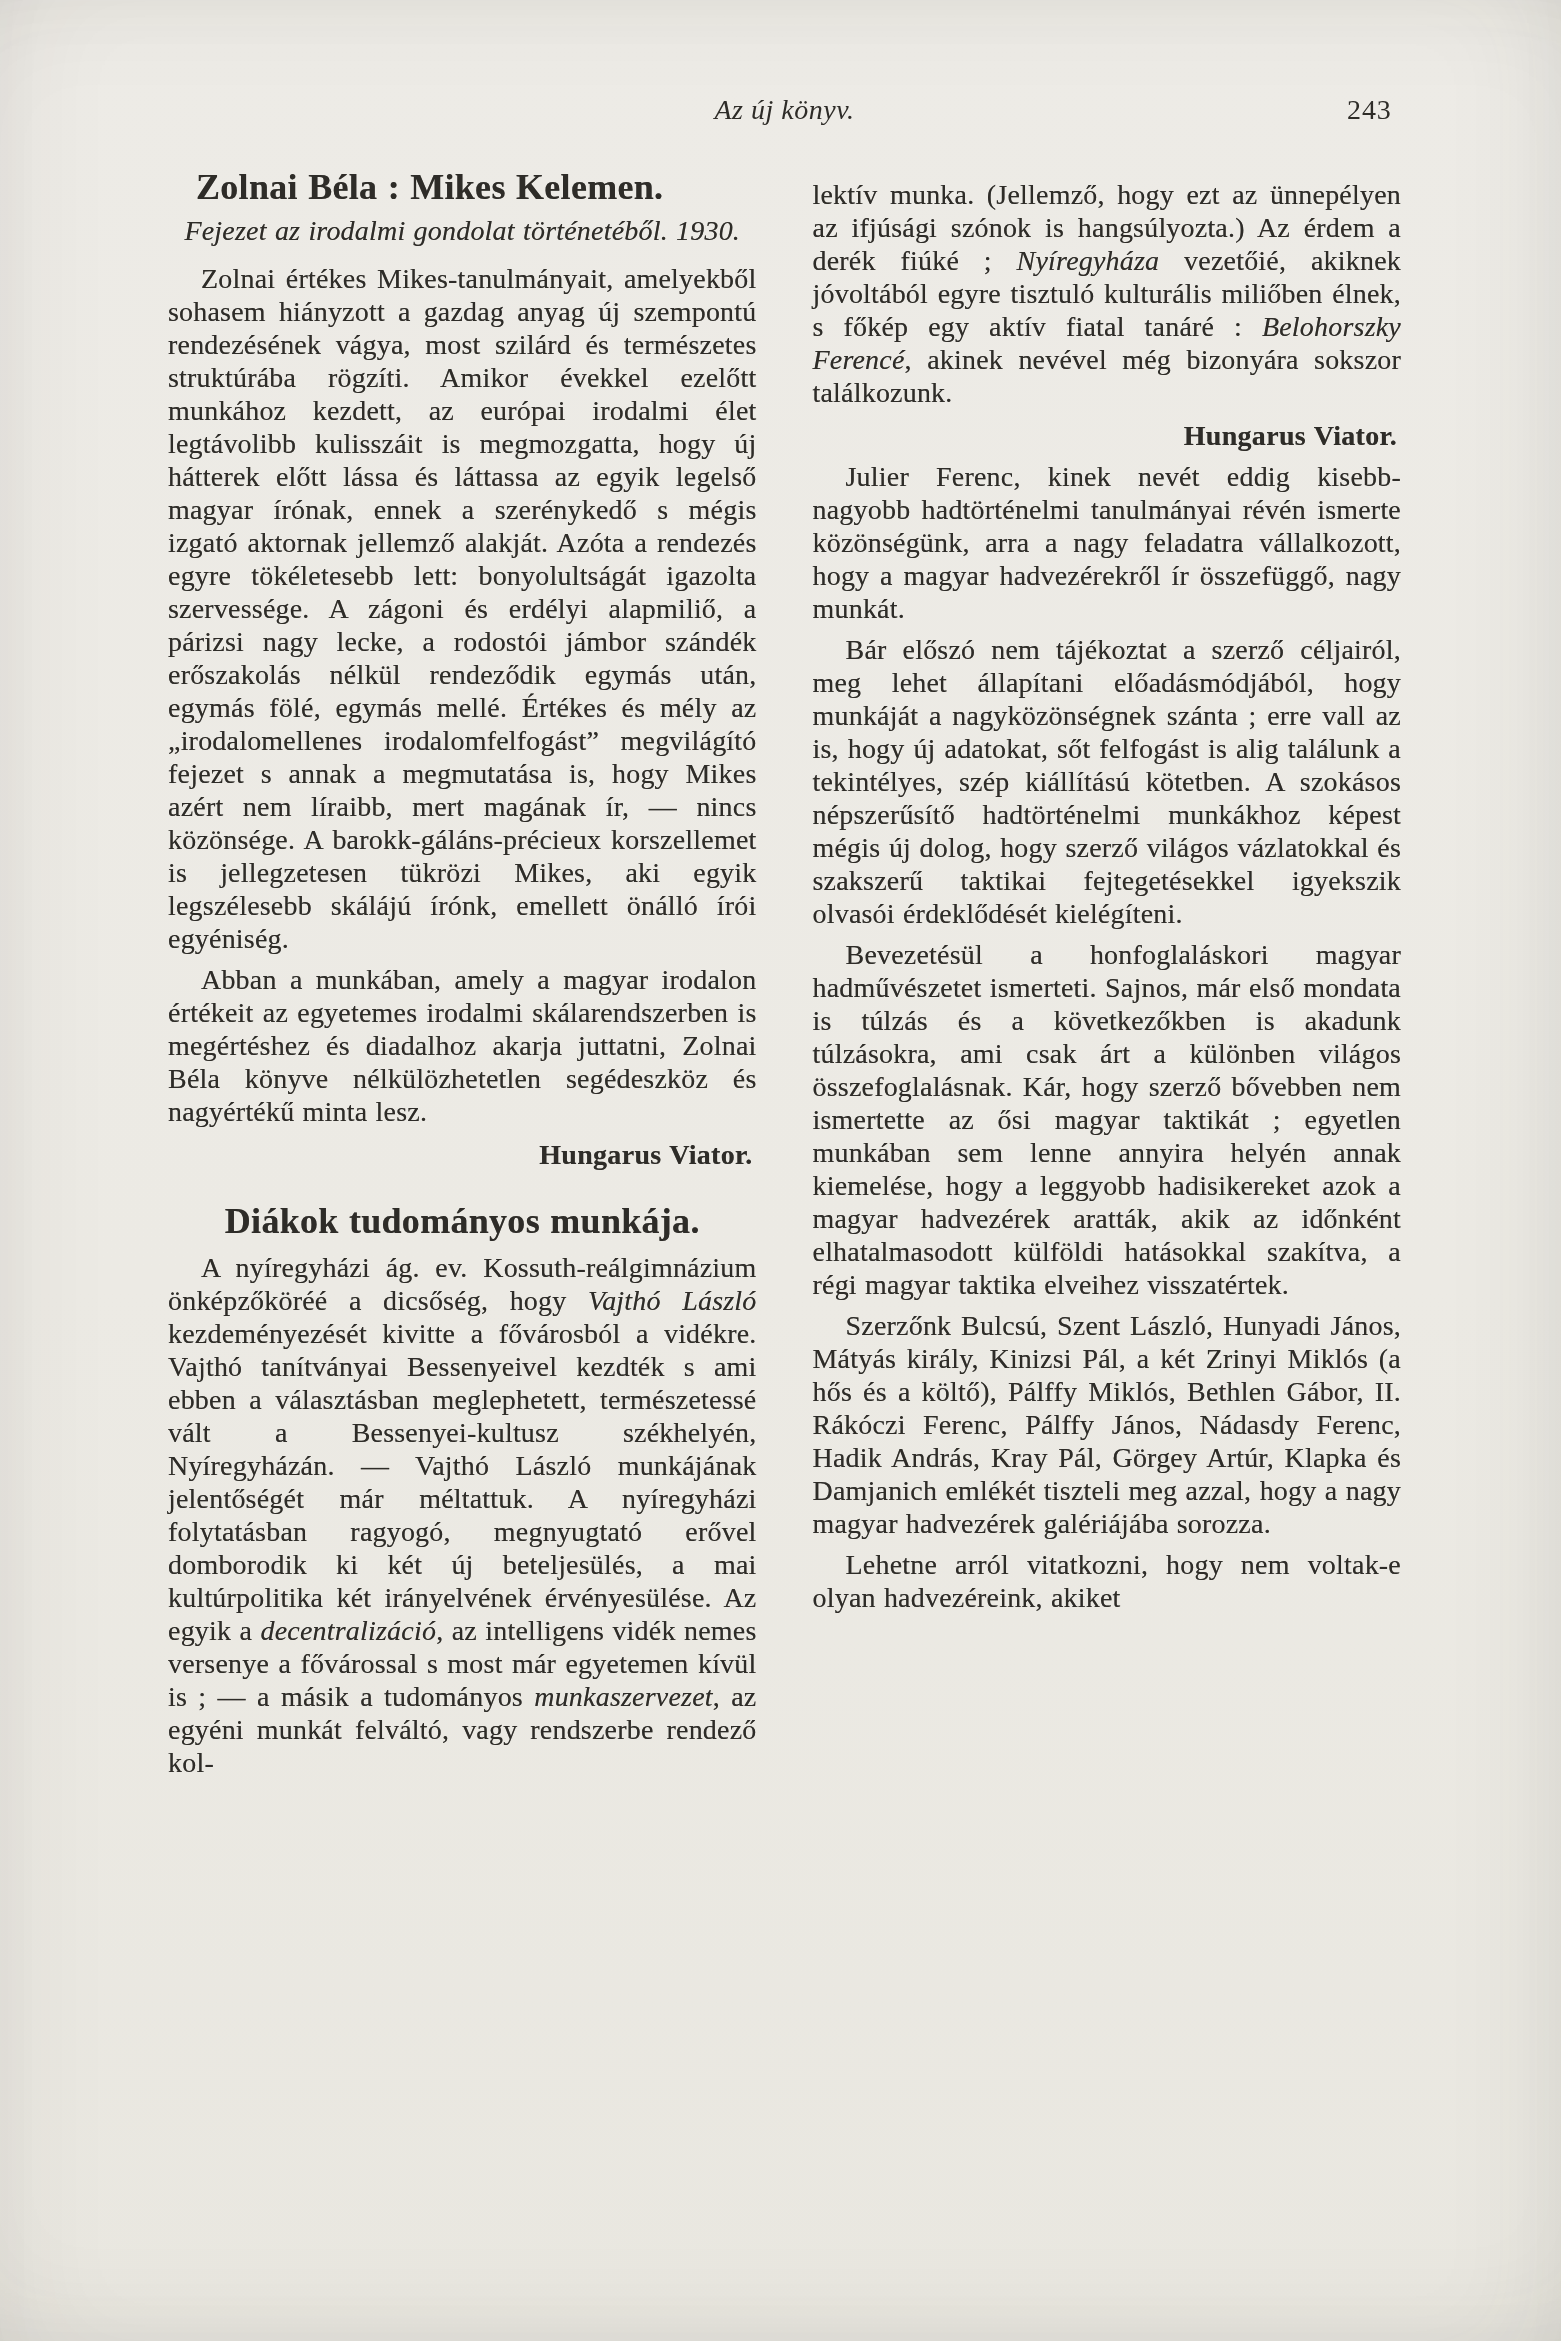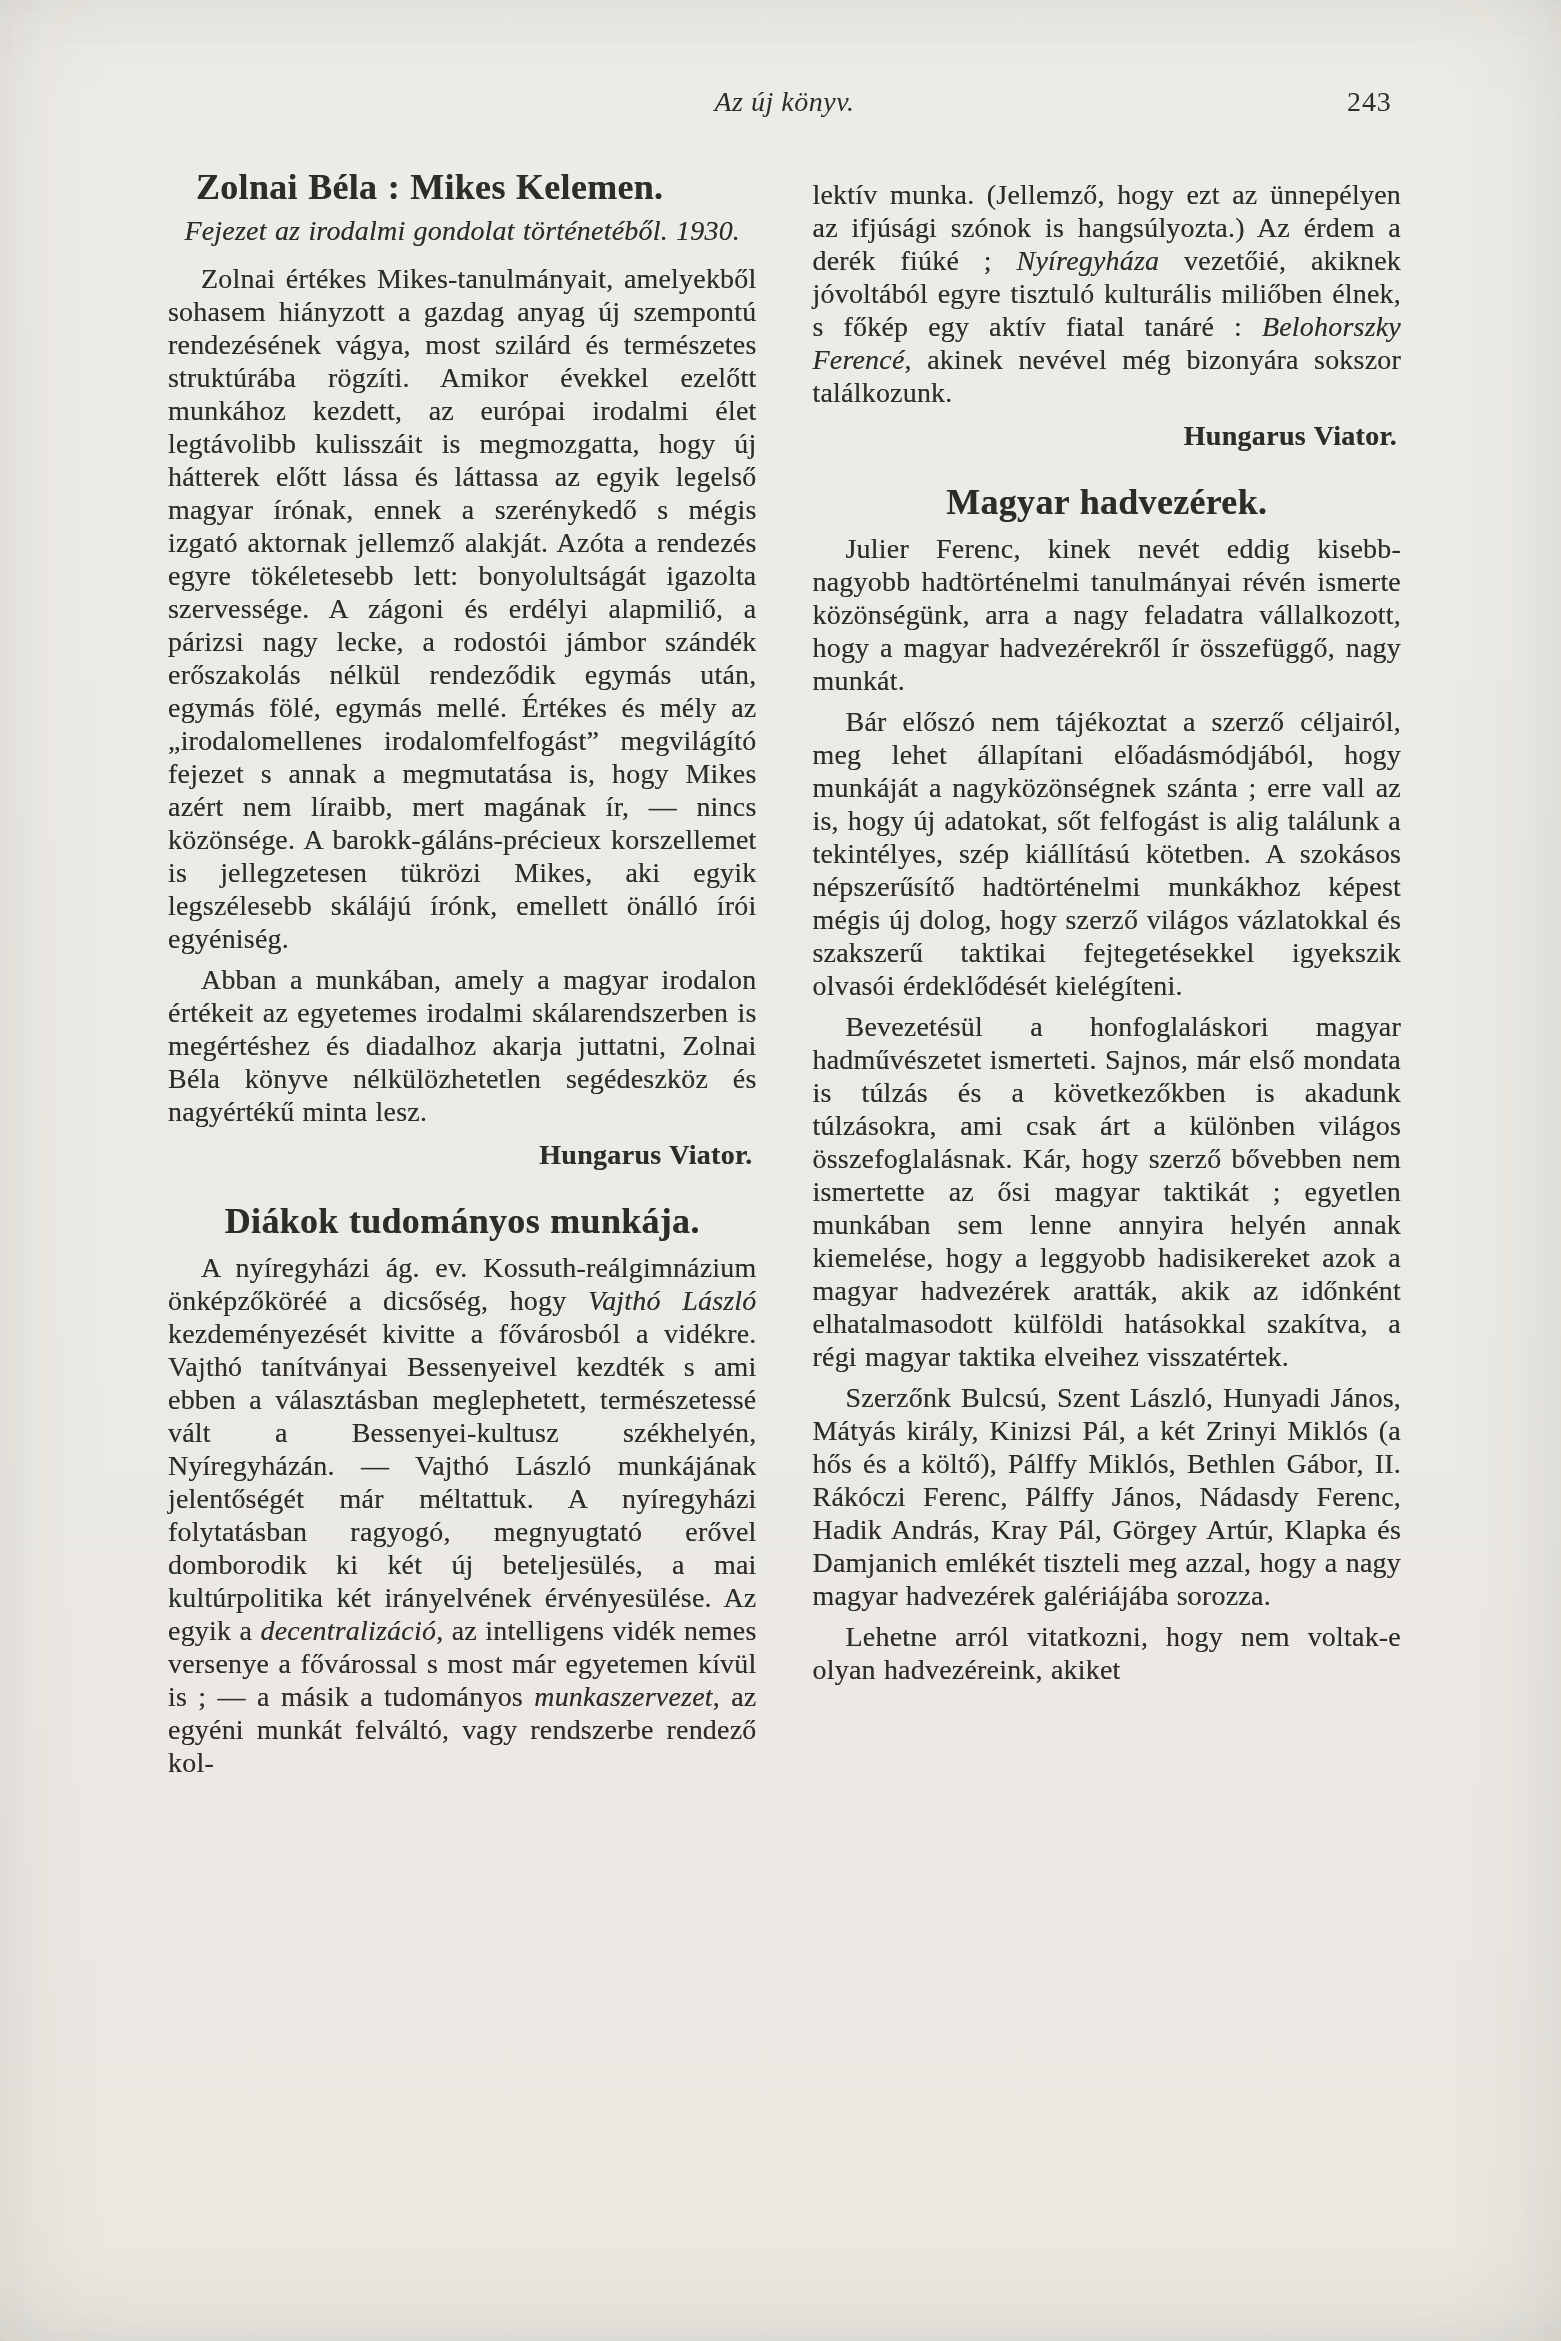--- a/index.html
+++ b/index.html
@@ -20,21 +20,21 @@
     color: #2e2c28;
     overflow: hidden;
     box-shadow:
       inset -61px 0 121px -61px rgba(60,55,45,.10),
       inset 61px 0 121px -61px rgba(60,55,45,.08),
       inset 0 -61px 121px -61px rgba(60,55,45,.07),
       inset 0 61px 121px -61px rgba(60,55,45,.05);
   }
   .running-head {
     position: absolute;
-    top: 84px;
+    top: 92px;
     left: 160px;
     width: 1249px;
     height: 36px;
     font-size: 28px;
     line-height: 36px;
   }
   .running-title {
     position: absolute;
     left: 0;
     width: 100%;
@@ -110,21 +110,20 @@
       <p class="indent">Zolnai értékes Mikes-tanulmányait, amelyekből sohasem hiányzott a gazdag anyag új szempontú rendezésének vágya, most szilárd és természetes struktúrába rögzíti. Amikor évekkel ezelőtt munkához kezdett, az európai irodalmi élet legtávolibb kulisszáit is megmozgatta, hogy új hátterek előtt lássa és láttassa az egyik legelső magyar írónak, ennek a szerénykedő s mégis izgató aktornak jellemző alakját. Azóta a rendezés egyre tökéletesebb lett: bonyolultságát igazolta szervessége. A zágoni és erdélyi alapmiliő, a párizsi nagy lecke, a rodostói jámbor szándék erőszakolás nélkül rendeződik egymás után, egymás fölé, egymás mellé. Értékes és mély az „irodalomellenes irodalomfelfogást” megvilágító fejezet s annak a megmutatása is, hogy Mikes azért nem líraibb, mert magának ír, — nincs közönsége. A barokk-gáláns-précieux korszellemet is jellegzetesen tükrözi Mikes, aki egyik legszélesebb skálájú írónk, emellett önálló írói egyéniség.</p>
       <p class="indent">Abban a munkában, amely a magyar irodalon értékeit az egyetemes irodalmi skálarendszerben is megértéshez és diadalhoz akarja juttatni, Zolnai Béla könyve nélkülözhetetlen segédeszköz és nagyértékű minta lesz.</p>
       <div class="signature">Hungarus Viator.</div>
       <h2 class="review-heading heading-center spaced">Diákok tudományos munkája.</h2>
       <p class="indent">A nyíregyházi ág. ev. Kossuth-reálgimnázium önképzőköréé a dicsőség, hogy <i>Vajthó László</i> kezdeményezését kivitte a fővárosból a vidékre. Vajthó tanítványai Bessenyeivel kezdték s ami ebben a választásban meglephetett, természetessé vált a Bessenyei-kultusz székhelyén, Nyíregyházán. — Vajthó László munkájának jelentőségét már méltattuk. A nyíregyházi folytatásban ragyogó, megnyugtató erővel domborodik ki két új beteljesülés, a mai kultúrpolitika két irányelvének érvényesülése. Az egyik a <i>decentralizáció</i>, az intelligens vidék nemes versenye a fővárossal s most már egyetemen kívül is ; — a másik a tudományos <i>munkaszervezet</i>, az egyéni munkát felváltó, vagy rendszerbe rendező kol-</p>
     </div>
 
     <div class="col">
       <p>lektív munka. (Jellemző, hogy ezt az ünnepélyen az ifjúsági szónok is hangsúlyozta.) Az érdem a derék fiúké ; <i>Nyíregyháza</i> vezetőié, akiknek jóvoltából egyre tisztuló kulturális miliőben élnek, s főkép egy aktív fiatal tanáré : <i>Belohorszky Ferencé</i>, akinek nevével még bizonyára sokszor találkozunk.</p>
       <div class="signature">Hungarus Viator.</div>
-      <h2 class="review-heading heading-center spaced">Magyar hadvezérek.</h2>
       <p class="indent">Julier Ferenc, kinek nevét eddig kisebb-nagyobb hadtörténelmi tanulmányai révén ismerte közönségünk, arra a nagy feladatra vállalkozott, hogy a magyar hadvezérekről ír összefüggő, nagy munkát.</p>
       <p class="indent">Bár előszó nem tájékoztat a szerző céljairól, meg lehet állapítani előadásmódjából, hogy munkáját a nagyközönségnek szánta ; erre vall az is, hogy új adatokat, sőt felfogást is alig találunk a tekintélyes, szép kiállítású kötetben. A szokásos népszerűsítő hadtörténelmi munkákhoz képest mégis új dolog, hogy szerző világos vázlatokkal és szakszerű taktikai fejtegetésekkel igyekszik olvasói érdeklődését kielégíteni.</p>
       <p class="indent">Bevezetésül a honfoglaláskori magyar hadművészetet ismerteti. Sajnos, már első mondata is túlzás és a következőkben is akadunk túlzásokra, ami csak árt a különben világos összefoglalásnak. Kár, hogy szerző bővebben nem ismertette az ősi magyar taktikát ; egyetlen munkában sem lenne annyira helyén annak kiemelése, hogy a leggyobb hadisikereket azok a magyar hadvezérek aratták, akik az időnként elhatalmasodott külföldi hatásokkal szakítva, a régi magyar taktika elveihez visszatértek.</p>
       <p class="indent">Szerzőnk Bulcsú, Szent László, Hunyadi János, Mátyás király, Kinizsi Pál, a két Zrinyi Miklós (a hős és a költő), Pálffy Miklós, Bethlen Gábor, II. Rákóczi Ferenc, Pálffy János, Nádasdy Ferenc, Hadik András, Kray Pál, Görgey Artúr, Klapka és Damjanich emlékét tiszteli meg azzal, hogy a nagy magyar hadvezérek galériájába sorozza.</p>
       <p class="indent">Lehetne arról vitatkozni, hogy nem voltak-e olyan hadvezéreink, akiket</p>
     </div>
 
   </div>
 </div>
 

